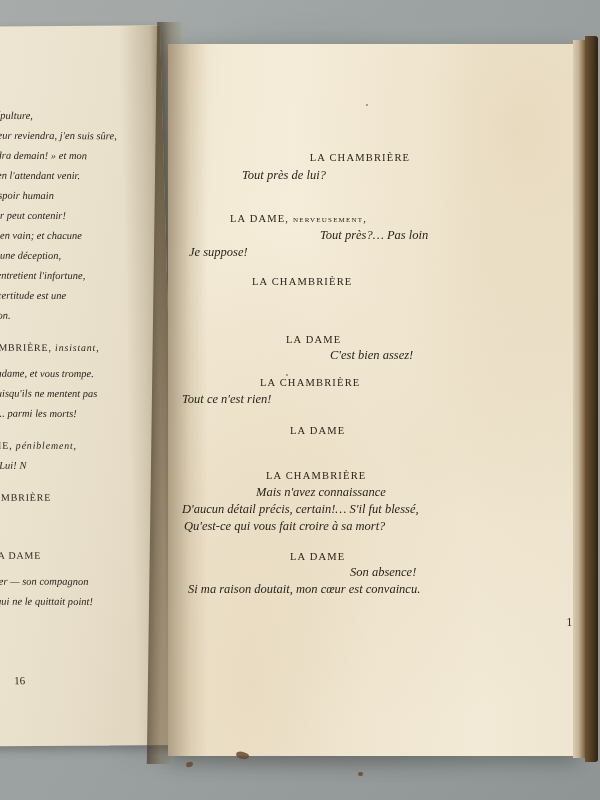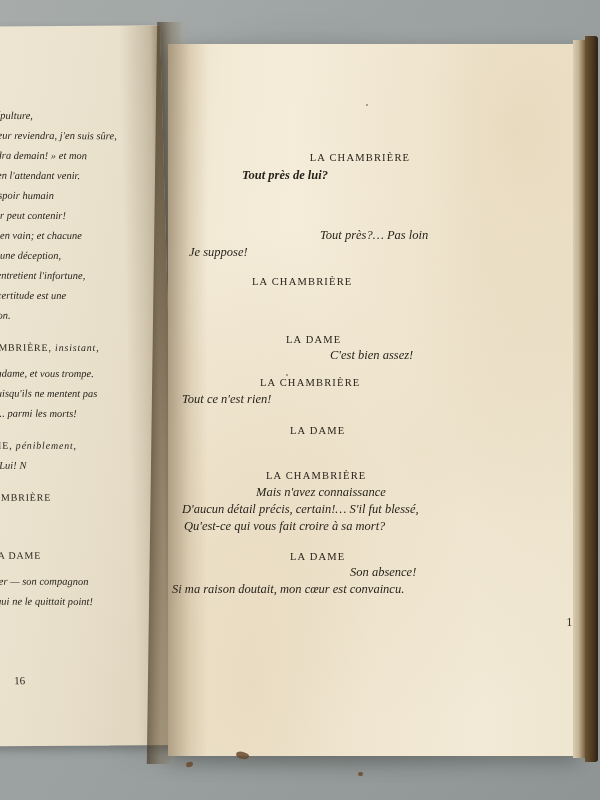--- a/index.html
+++ b/index.html
@@ -241,22 +241,25 @@
   <div class="gutter"></div>
 
   <div class="right-page">
     <div class="foxing"></div>
 
     <div class="page-body">
 
       <div class="block" style="top:103px; text-align:center;">
         <span class="speaker">LA CHAMBRIÈRE</span>
       </div>
-      <div class="block line" style="top:123px; padding-left:52px;font-weight:bold;">Tout près de lui?</div>
-
+      <div class="block line" style="top:123px; padding-left:52px;">Tout près de lui?</div>
+
+      <div class="block" style="top:164px; padding-left:40px;">
+        <span class="speaker">LA DAME,</span><span class="speaker note"> nerveusement,</span>
+      </div>
       <div class="block line" style="top:183px; padding-left:130px;">Tout près?… Pas loin</div>
       <div class="block line" style="top:200px; padding-left:0px; left:21px;">Je suppose!</div>
 
       <div class="block" style="top:227px; padding-left:62px;">
         <span class="speaker">LA CHAMBRIÈRE</span>
       </div>
 
       <div class="block" style="top:285px; padding-left:96px;">
         <span class="speaker">LA DAME</span>
       </div>
@@ -275,21 +278,21 @@
         <span class="speaker">LA CHAMBRIÈRE</span>
       </div>
       <div class="block line" style="top:440px; padding-left:66px;">Mais n'avez connaissance</div>
       <div class="block line" style="top:474px; padding-left:2px; left:14px; width:380px;">Qu'est-ce qui vous fait croire à sa mort?</div>
       <div class="block line" style="top:457px; padding-left:0px; left:14px; width:380px;">D'aucun détail précis, certain!… S'il fut blessé,</div>
 
       <div class="block" style="top:502px; padding-left:100px;">
         <span class="speaker">LA DAME</span>
       </div>
       <div class="block line" style="top:520px; padding-left:160px;">Son absence!</div>
-      <div class="block line" style="top:537px; padding-left:0px; left:4px; width:380px;">Si ma raison doutait, mon cœur est convaincu.</div>
+      <div class="block line" style="top:537px; padding-left:0px; left:20px; width:380px;">Si ma raison doutait, mon cœur est convaincu.</div>
 
       <div class="folio" style="top:572px;">17</div>
 
       <div class="speck" style="left:198px; top:60px;"></div>
       <div class="speck" style="left:118px; top:330px;"></div>
     </div>
   </div>
 
   <div class="fore-edge"></div>
   <div class="cover-spine"></div>

